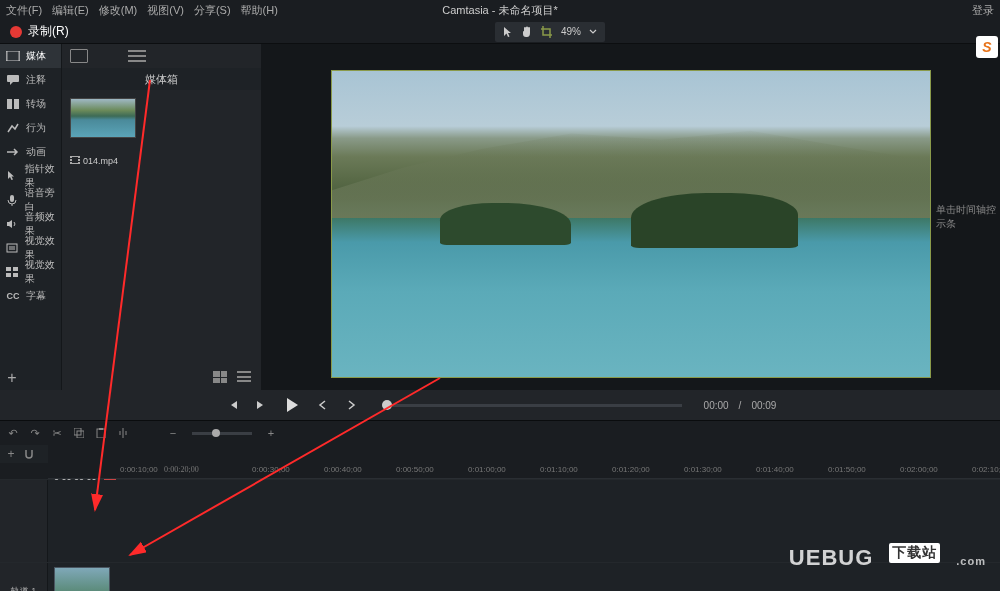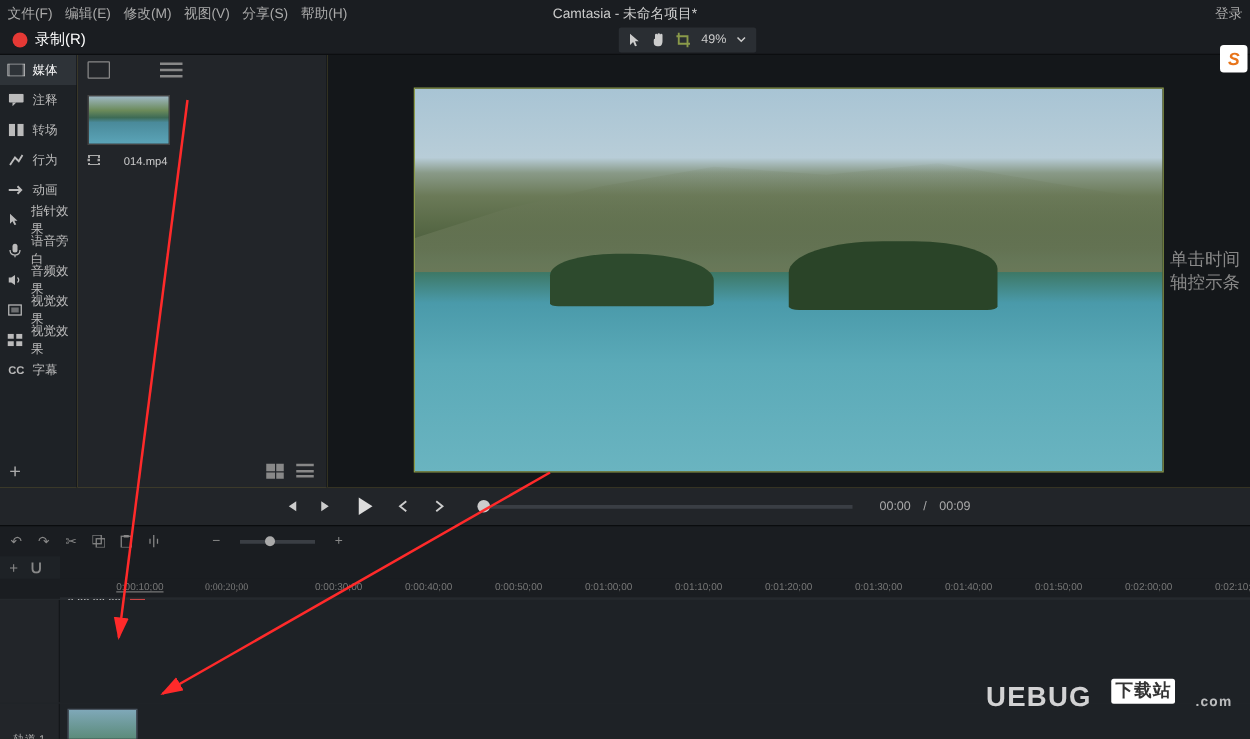--- a/index.html
+++ b/index.html
@@ -32,38 +32,38 @@
 
 .media-bin { width: 200px; background: #222529; display: flex; flex-direction: column; border-right: 1px solid #14171a; }
 .bin-tabs { height: 24px; display: flex; align-items: center; padding: 0 8px; gap: 40px; }
 .bin-tab { width: 18px; height: 14px; border: 1px solid #888; border-radius: 1px; cursor: pointer; }
 .bin-tab.list { border: none; display: flex; flex-direction: column; justify-content: space-between; height: 12px; }
 .bin-tab.list span { height: 2px; background: #888; }
 .bin-header { height: 22px; display: flex; align-items: center; justify-content: center; font-size: 11px; background: #1e2226; color: #ccc; }
 .bin-body { flex: 1; padding: 8px; }
 .media-thumb { width: 66px; }
 .media-thumb .thumb-img { width: 66px; height: 40px; background: linear-gradient(to bottom, #9fb8c4 0%, #6b8a5a 30%, #3d6b56 45%, #4a8a9a 55%, #5ba4b8 100%); border: 1px solid #444; position: relative; }
-.media-thumb .thumb-label { display: flex; align-items: flex-start; gap: 19px; font-size: 9px; margin-top: 8px; color: #ccc; }
+.media-thumb .thumb-label { display: flex; align-items: flex-start; gap: 3px; font-size: 9px; margin-top: 18px; color: #ccc; }
 .film-icon { width: 10px; height: 8px; border: 1px solid #aaa; border-left: 2px dotted #aaa; border-right: 2px dotted #aaa; }
 .bin-footer { height: 24px; display: flex; align-items: center; justify-content: flex-end; padding: 0 8px; gap: 8px; }
 .view-btn { width: 16px; height: 14px; cursor: pointer; display: flex; }
 .grid-icon { display: grid; grid-template-columns: 1fr 1fr; grid-template-rows: 1fr 1fr; gap: 1px; width: 14px; height: 12px; }
 .grid-icon span { background: #888; }
 .list-icon { display: flex; flex-direction: column; justify-content: space-between; width: 14px; height: 11px; }
 .list-icon span { height: 2px; background: #888; }
 
 
 .canvas-area { flex: 1; background: #14171a; display: flex; flex-direction: column; position: relative; }
 .canvas-stage { flex: 1; display: flex; align-items: center; justify-content: center; padding: 18px 18px 4px 18px; }
 .canvas-frame { width: 600px; height: 308px; border: 1px solid #8a9a4a; position: relative; overflow: hidden; }
 .preview-img { width: 100%; height: 100%; position: relative; background: linear-gradient(to bottom, #a8c4d4 0%, #b8cdd8 18%, #899a88 22%, #6b7a58 28%, #5a6b48 35%, #4a5d3d 42%, #3d7866 48%, #4a9aaa 56%, #5baab8 72%, #6ab4c0 100%); }
 .mountain { position: absolute; top: 18%; left: 0; width: 100%; height: 30%; background: linear-gradient(to bottom, transparent, #6a7858); clip-path: polygon(0 70%, 12% 45%, 25% 25%, 40% 8%, 55% 15%, 70% 5%, 85% 22%, 100% 38%, 100% 100%, 0 100%); }
 .island1 { position: absolute; top: 43%; left: 18%; width: 22%; height: 14%; background: #2d4a2d; border-radius: 40% 50% 5% 5%; }
 .island2 { position: absolute; top: 40%; left: 50%; width: 28%; height: 18%; background: #2a4428; border-radius: 45% 40% 5% 5%; }
-.canvas-hint { position: absolute; right: 4px; top: 50%; transform: translateY(-50%); font-size: 14px; color: #888; writing-mode: horizontal-tb; width: 60px; text-align: left; }
+.canvas-hint { position: absolute; right: 4px; top: 50%; transform: translateY(-50%); font-size: 10px; color: #888; writing-mode: horizontal-tb; width: 60px; text-align: left; }
 
 
 .playback { height: 30px; background: #222529; display: flex; align-items: center; justify-content: center; gap: 10px; padding: 0 20px; }
 .pb-btn { width: 18px; height: 18px; display: flex; align-items: center; justify-content: center; color: #ccc; cursor: pointer; }
 .pb-play { width: 24px; height: 24px; }
 .pb-slider { flex: 0 0 300px; height: 3px; background: #3a3e44; margin: 0 12px; position: relative; }
 .pb-slider-thumb { position: absolute; left: 0; top: -4px; width: 10px; height: 10px; border-radius: 50%; background: #ccc; }
 .pb-time { font-size: 10px; color: #aaa; }
 
 
@@ -247,20 +247,21 @@
 
   <div class="media-bin">
     <div class="bin-tabs">
       <div class="bin-tab"></div>
       <div class="bin-tab list">
           <span></span>
           <span></span>
           <span></span>
         </div>
     </div>
+    <div class="bin-header">媒体箱</div>
     <div class="bin-body">
       <div class="media-thumb">
         <div class="thumb-img"></div>
         <div class="thumb-label">
           <span class="film-icon"></span>
           <span>014.mp4</span>
         </div>
       </div>
     </div>
     <div class="bin-footer">
@@ -371,21 +372,21 @@
       </div>
     </div>
     <div class="tl-time-head">
       <span class="tl-playhead-time">0:00:00;00</span>
       <div class="tl-playhead"></div>
     </div>
   </div>
   <div class="tl-ruler">
     <div class="tl-ruler-head"></div>
     <div class="tl-ruler-body" id="ruler-body">
-        <span class="ruler-mark" style="left: 45px; text-decoration: underline;">0:00:10;00</span>
+        <span class="ruler-mark" style="left: 72px;">0:00:10;00</span>
         <span class="ruler-mark" style="left: 116px; font-family: Liberation Serif, serif;">0:00:20;00</span>
         <span class="ruler-mark" style="left: 204px;">0:00:30;00</span>
         <span class="ruler-mark" style="left: 276px;">0:00:40;00</span>
         <span class="ruler-mark" style="left: 348px;">0:00:50;00</span>
         <span class="ruler-mark" style="left: 420px;">0:01:00;00</span>
         <span class="ruler-mark" style="left: 492px;">0:01:10;00</span>
         <span class="ruler-mark" style="left: 564px;">0:01:20;00</span>
         <span class="ruler-mark" style="left: 636px;">0:01:30;00</span>
         <span class="ruler-mark" style="left: 708px;">0:01:40;00</span>
         <span class="ruler-mark" style="left: 780px;">0:01:50;00</span>

